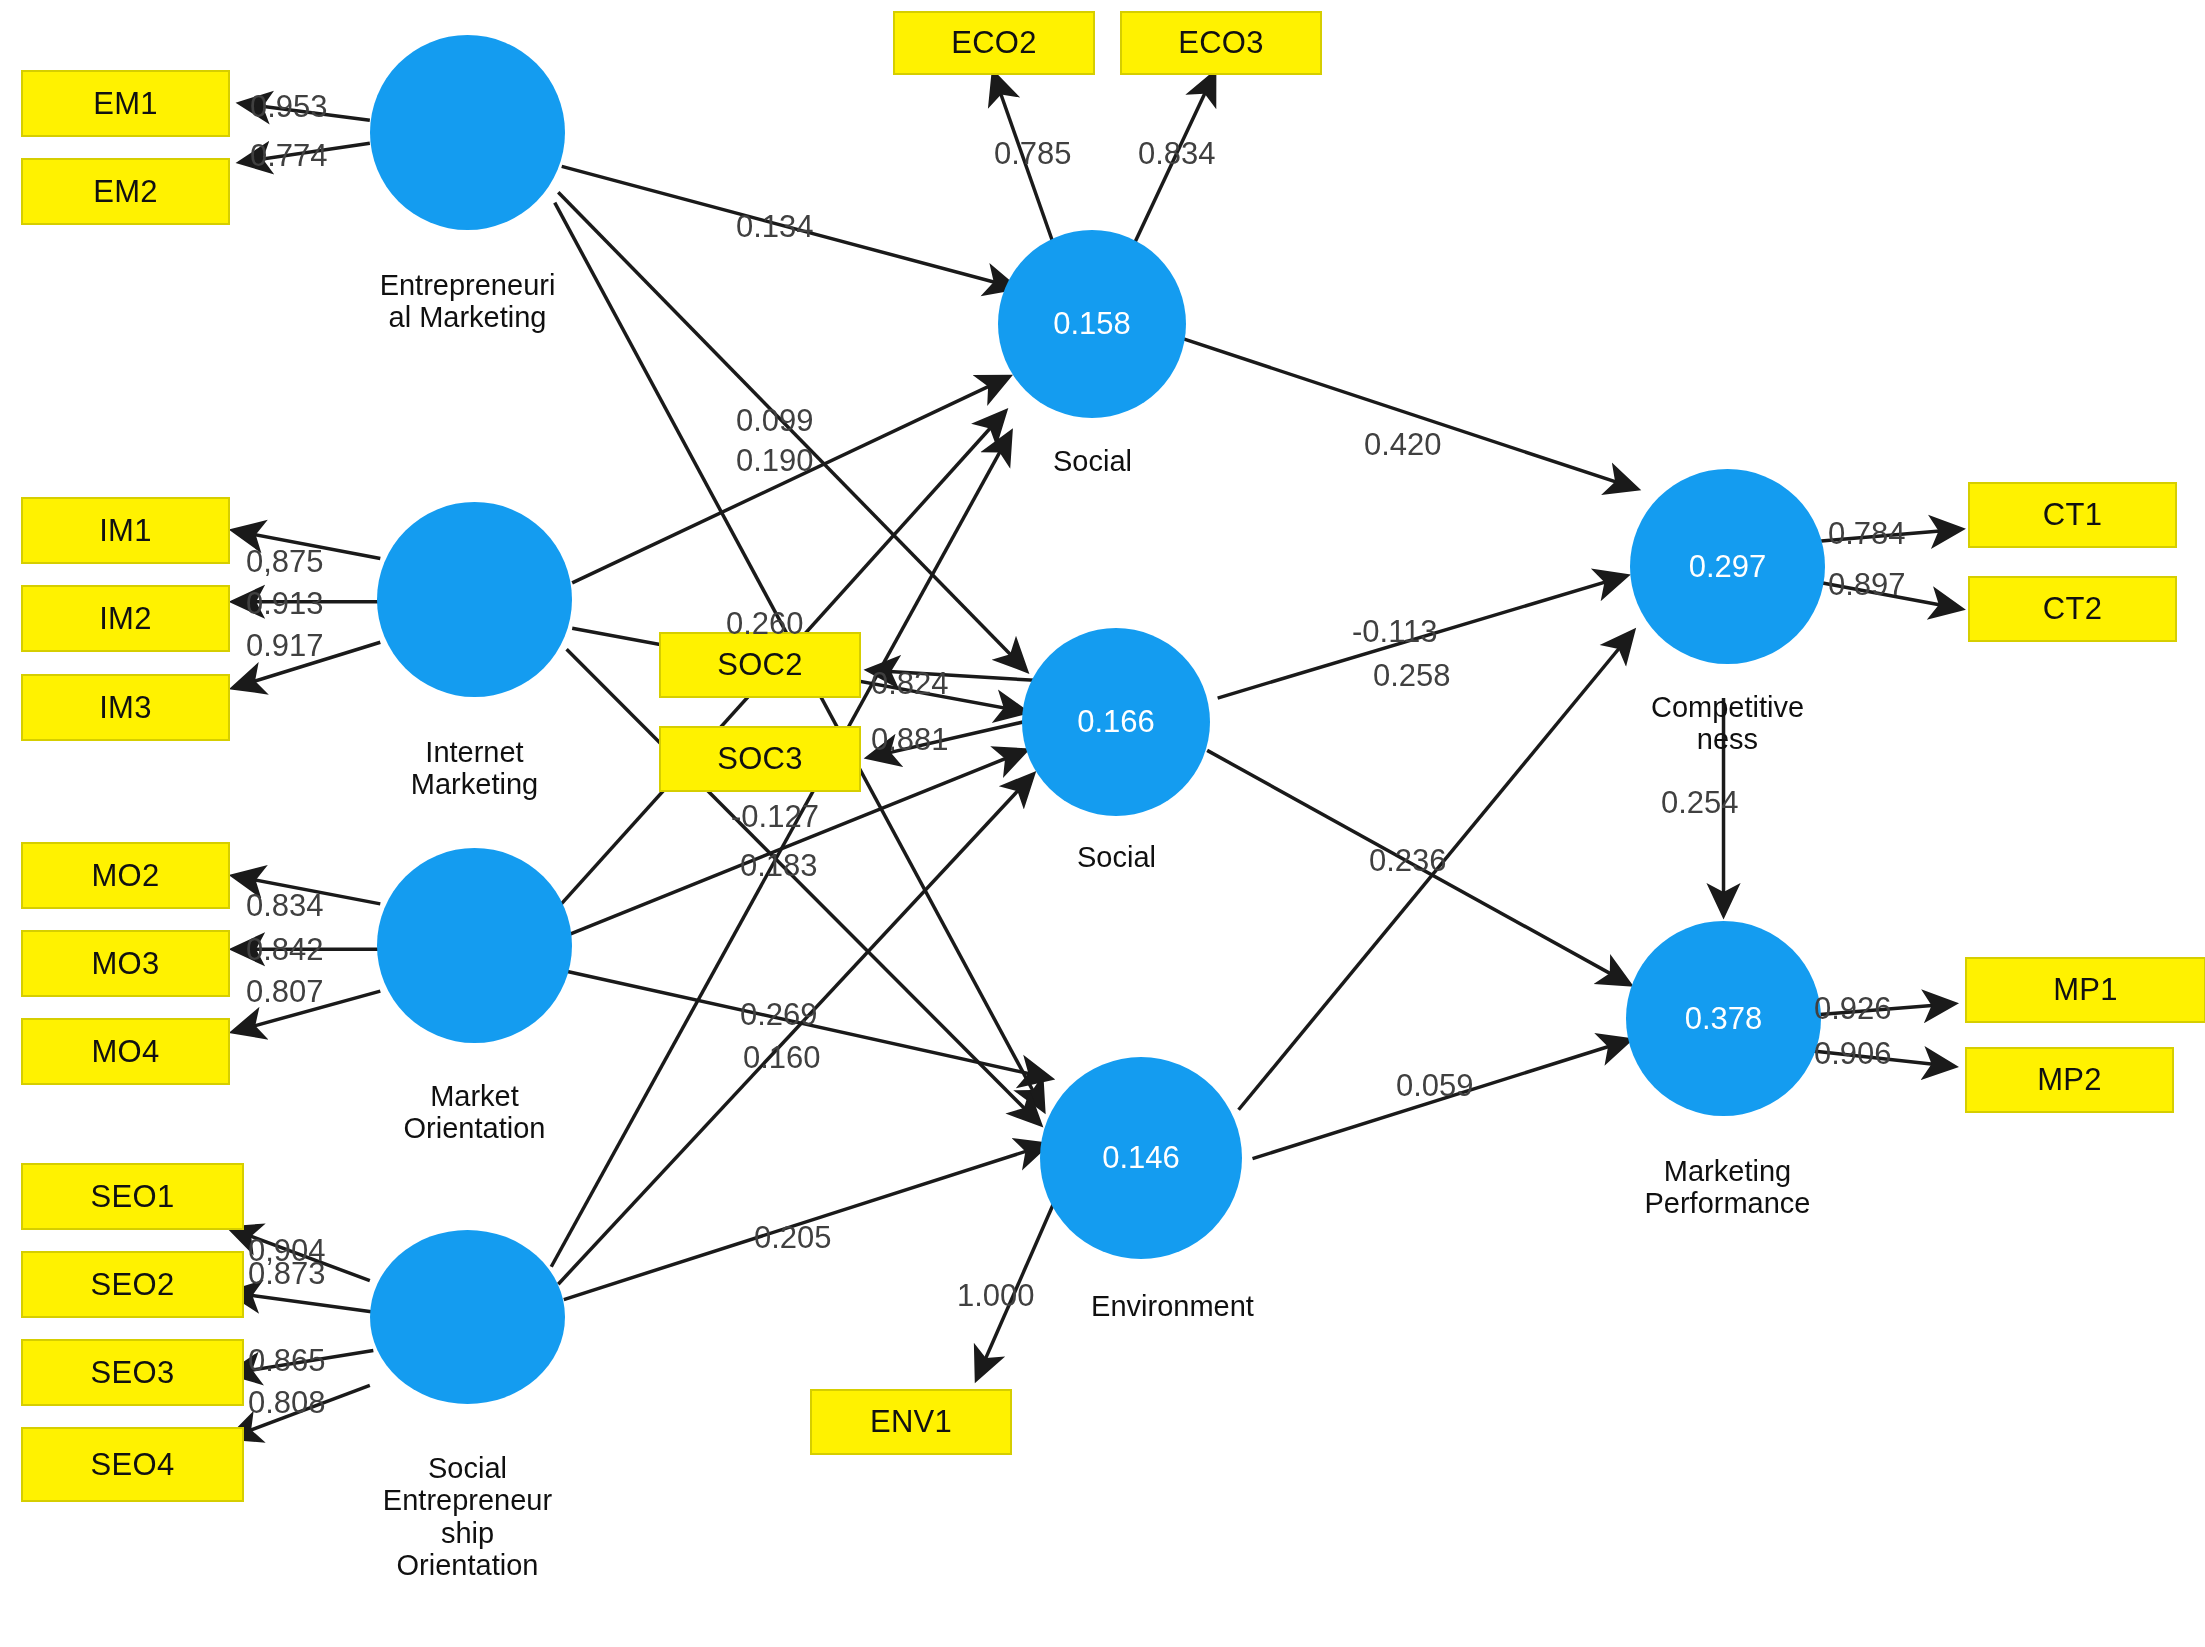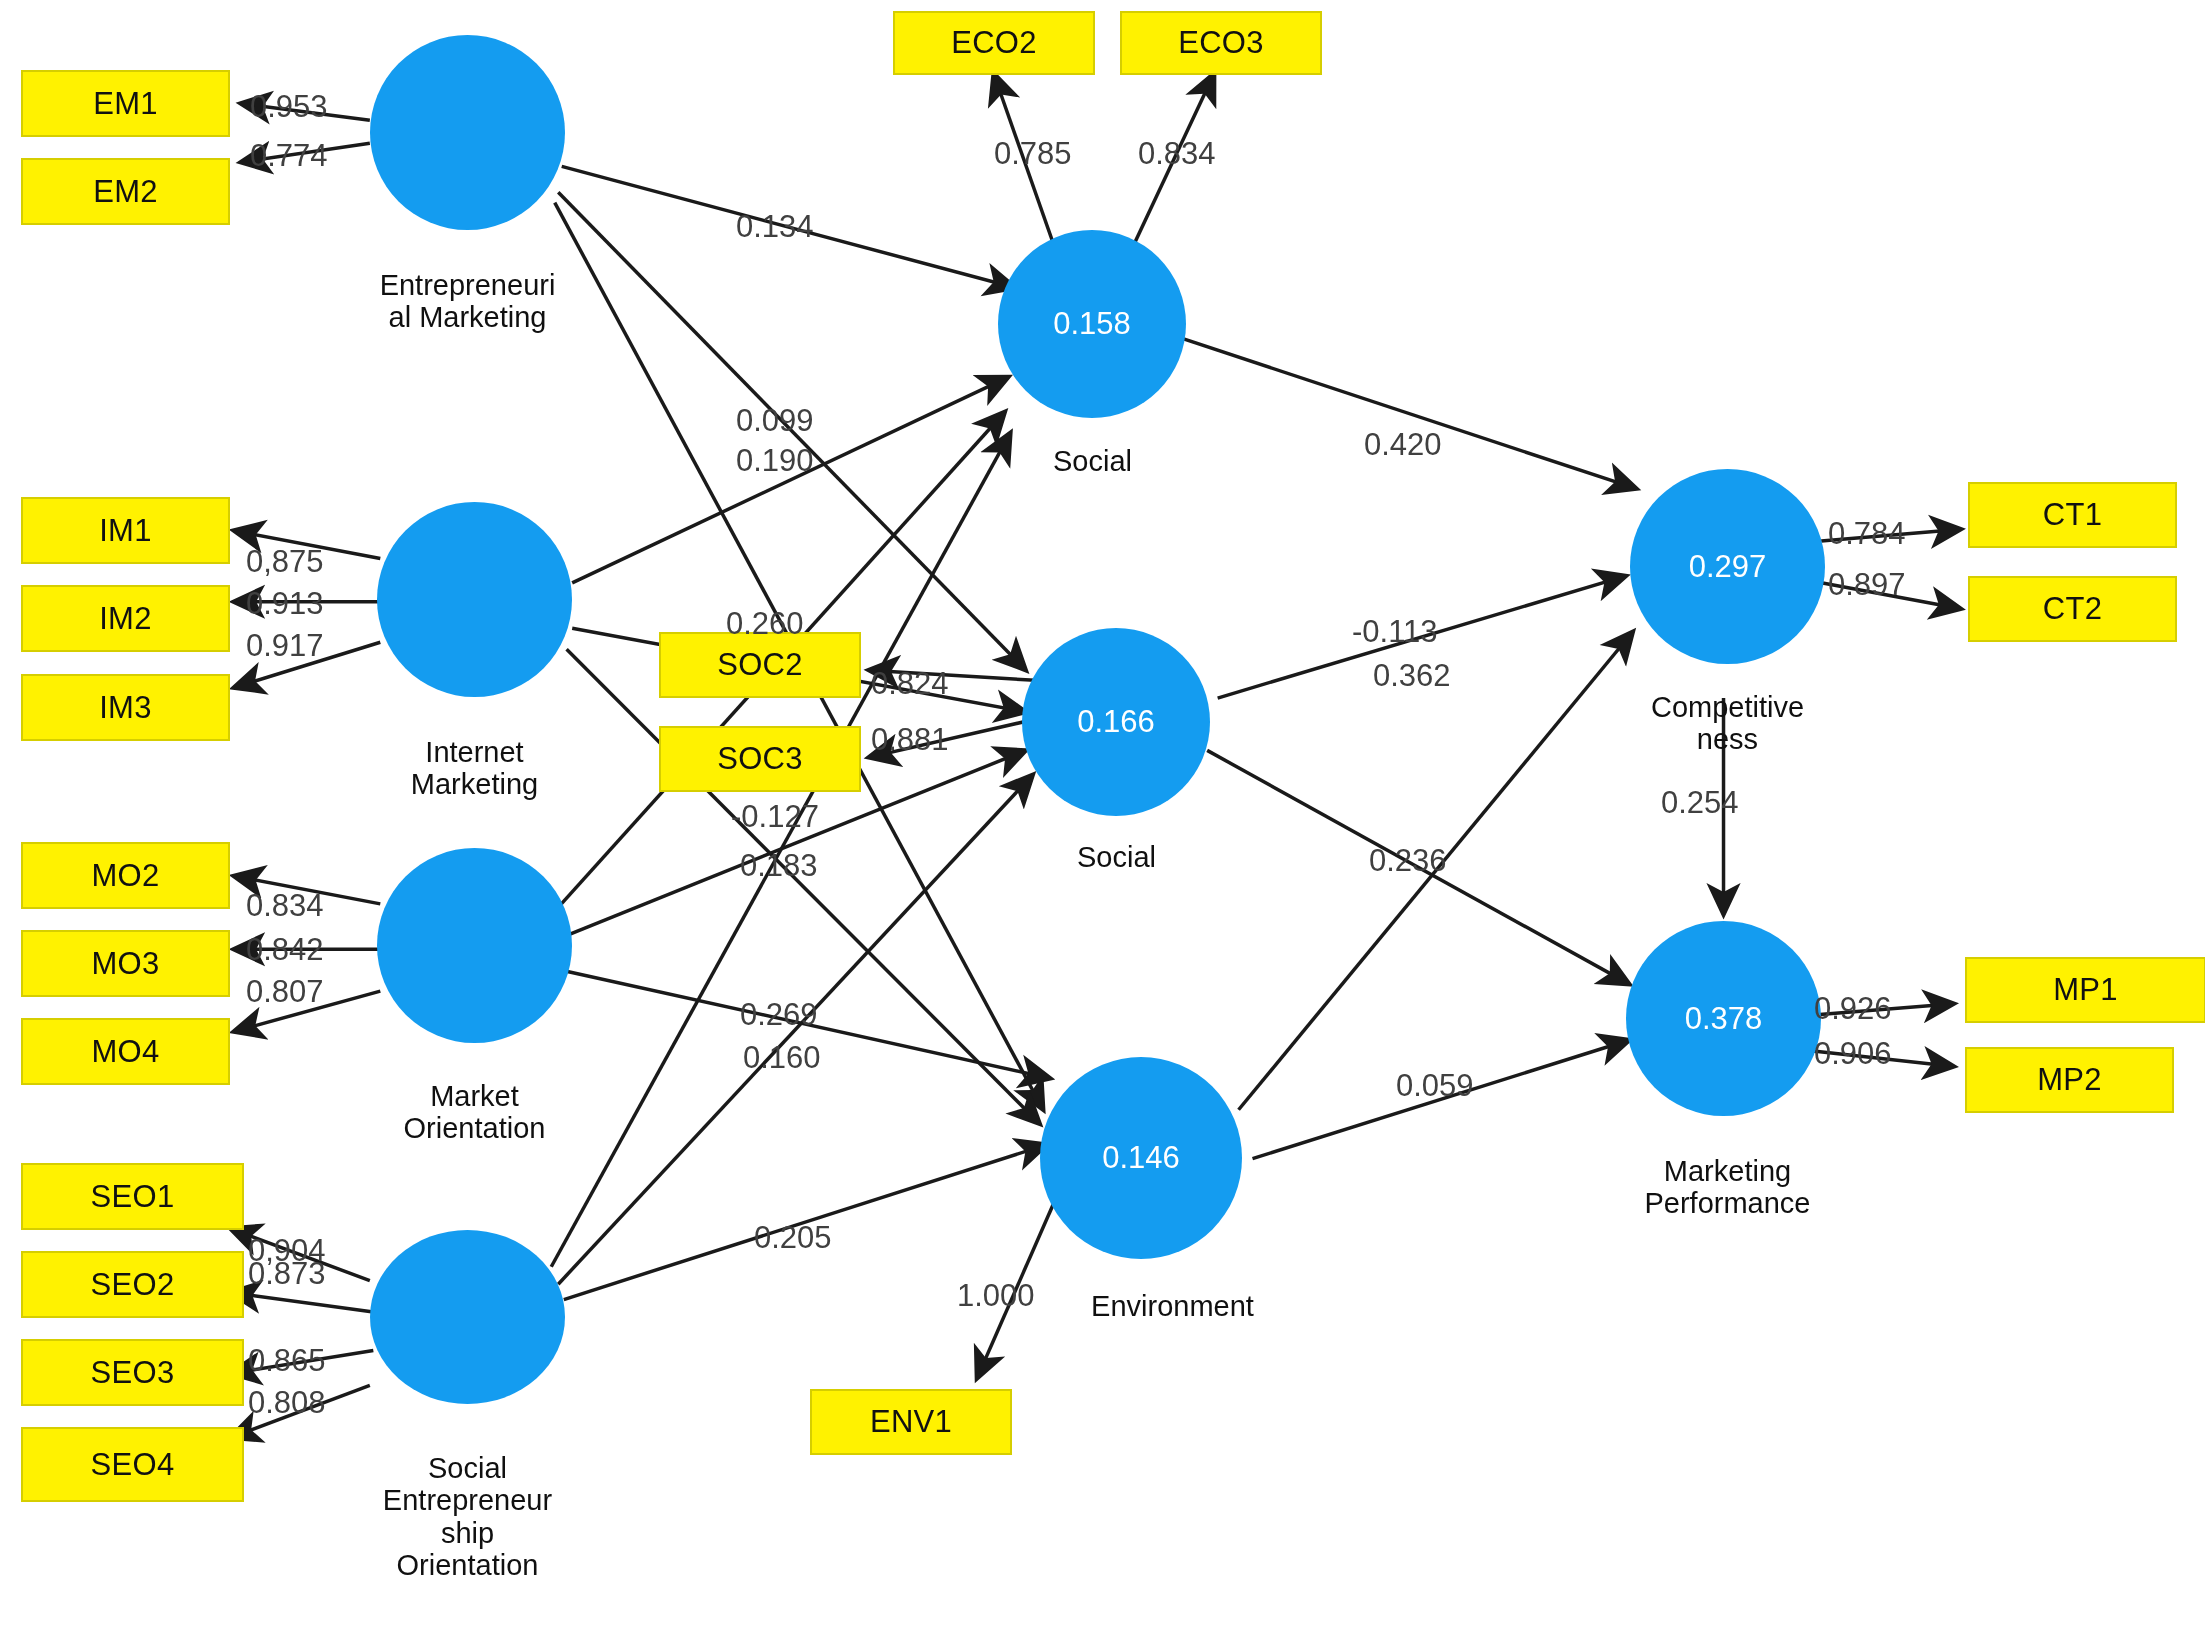--- a/index.html
+++ b/index.html
@@ -287,19 +287,19 @@
 
   <div class="coef" style="left:731px;top:799px;">-0.127</div>
   <div class="coef" style="left:740px;top:848px;">0.183</div>
 
   <div class="coef" style="left:740px;top:997px;">0.269</div>
   <div class="coef" style="left:743px;top:1040px;">0.160</div>
   <div class="coef" style="left:754px;top:1220px;">0.205</div>
 
   <div class="coef" style="left:1364px;top:427px;">0.420</div>
   <div class="coef" style="left:1352px;top:614px;">-0.113</div>
-  <div class="coef" style="left:1373px;top:658px;">0.362</div>
+  <div class="coef" style="left:1373px;top:658px;">0.258</div>
   <div class="coef" style="left:1369px;top:843px;">0.236</div>
   <div class="coef" style="left:1396px;top:1068px;">0.059</div>
   <div class="coef" style="left:1661px;top:785px;">0.254</div>
 
 </div>
 
 
 </body></html>

